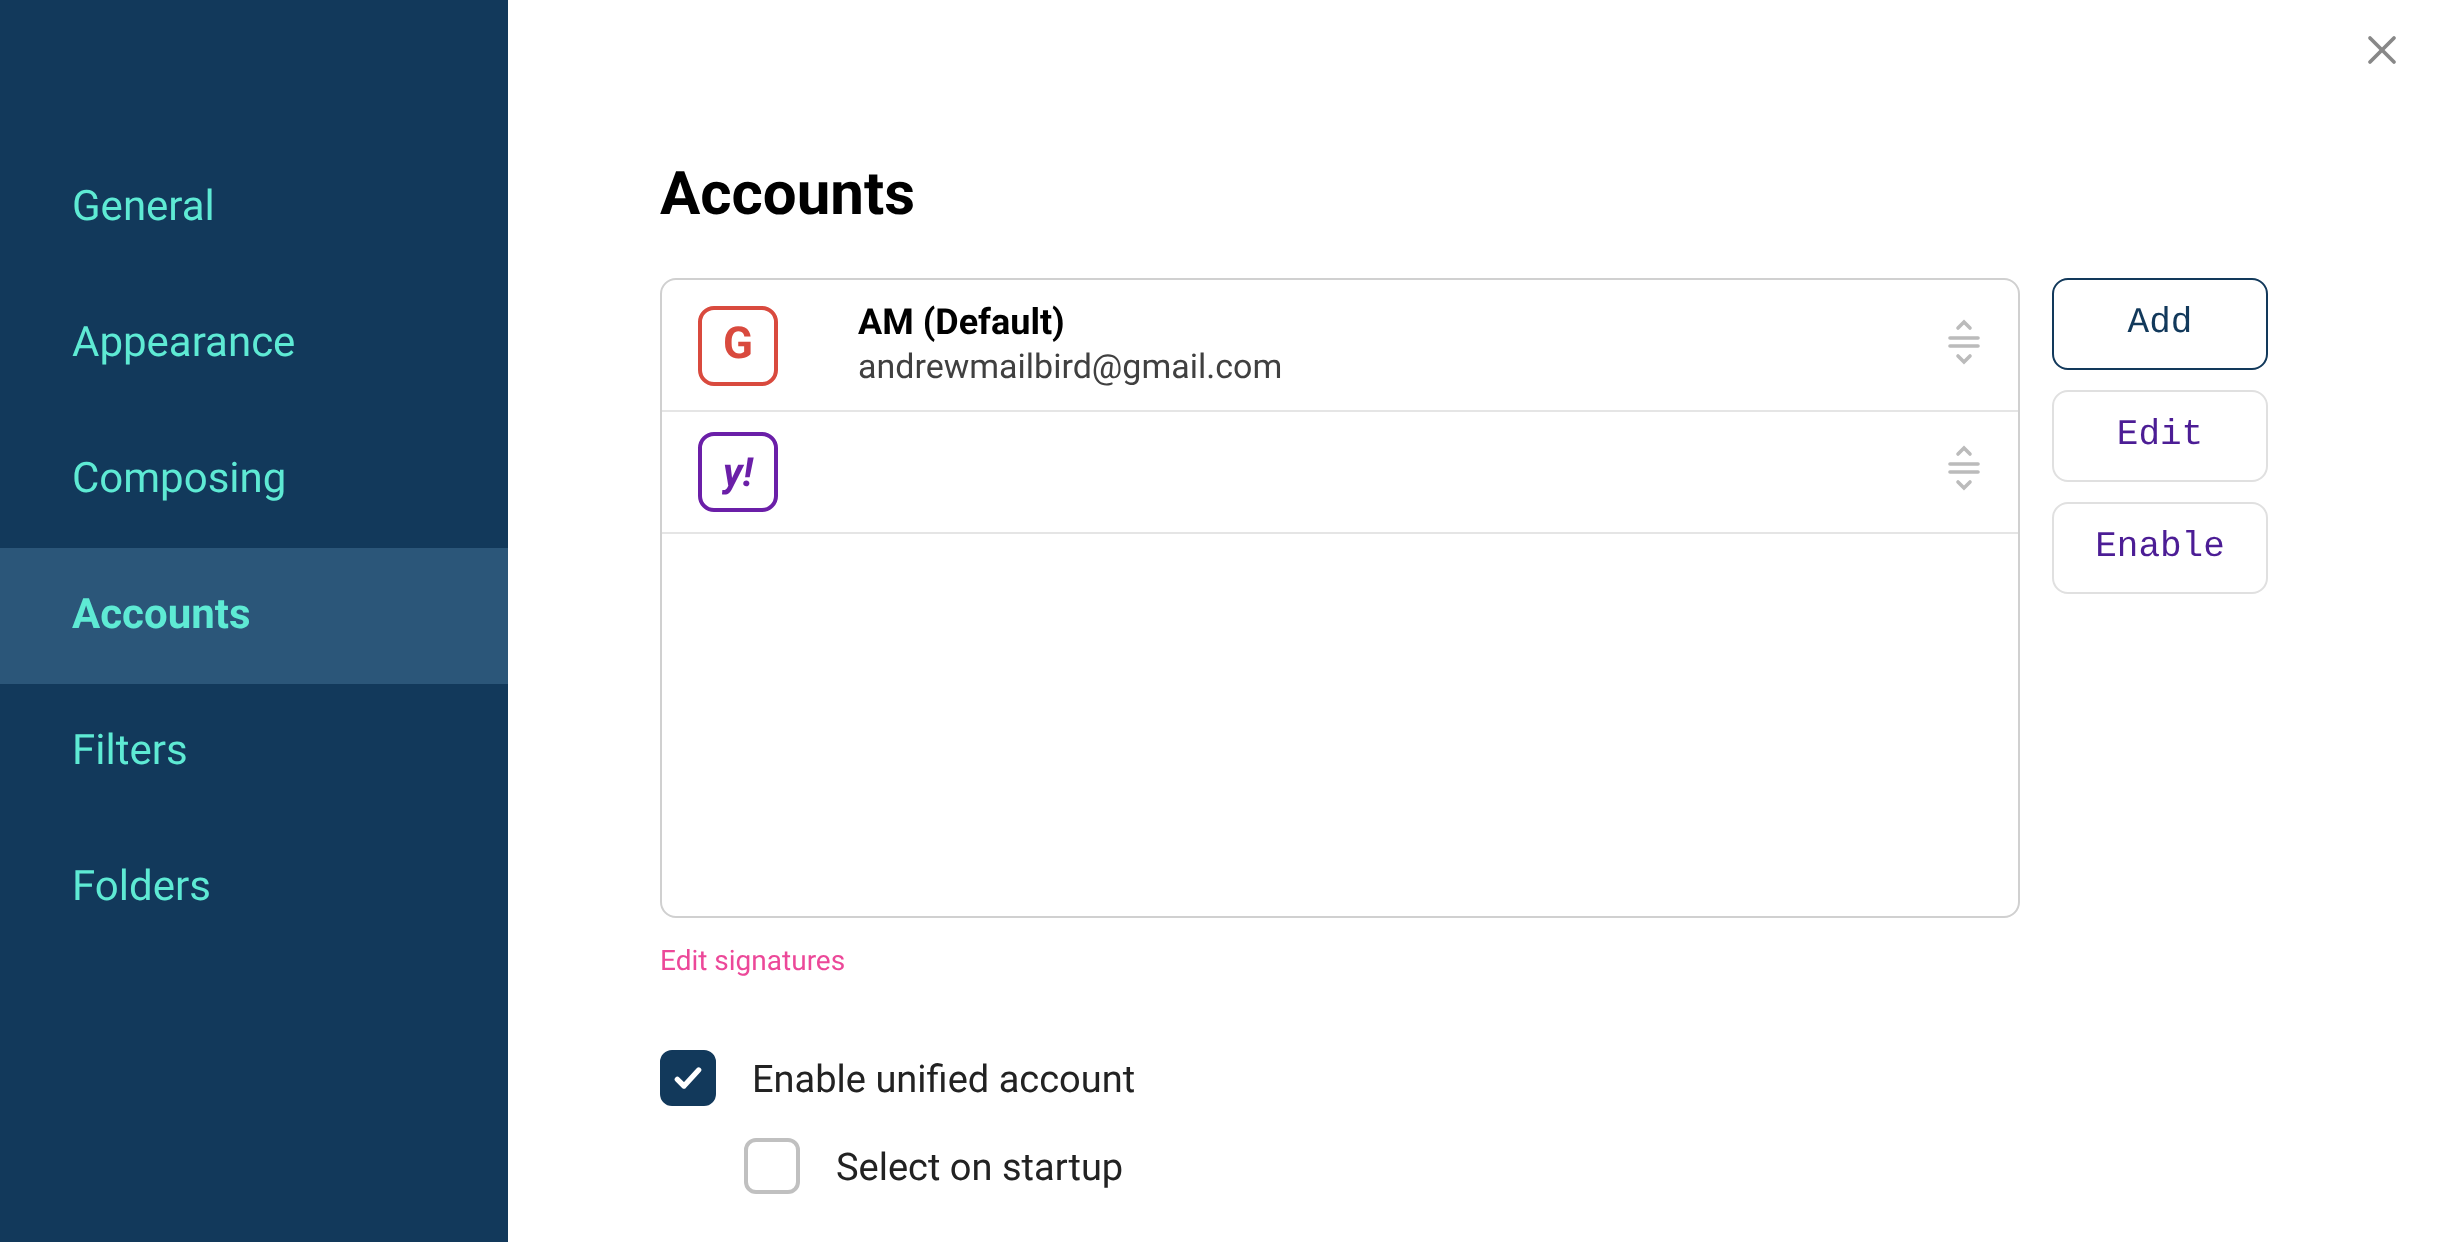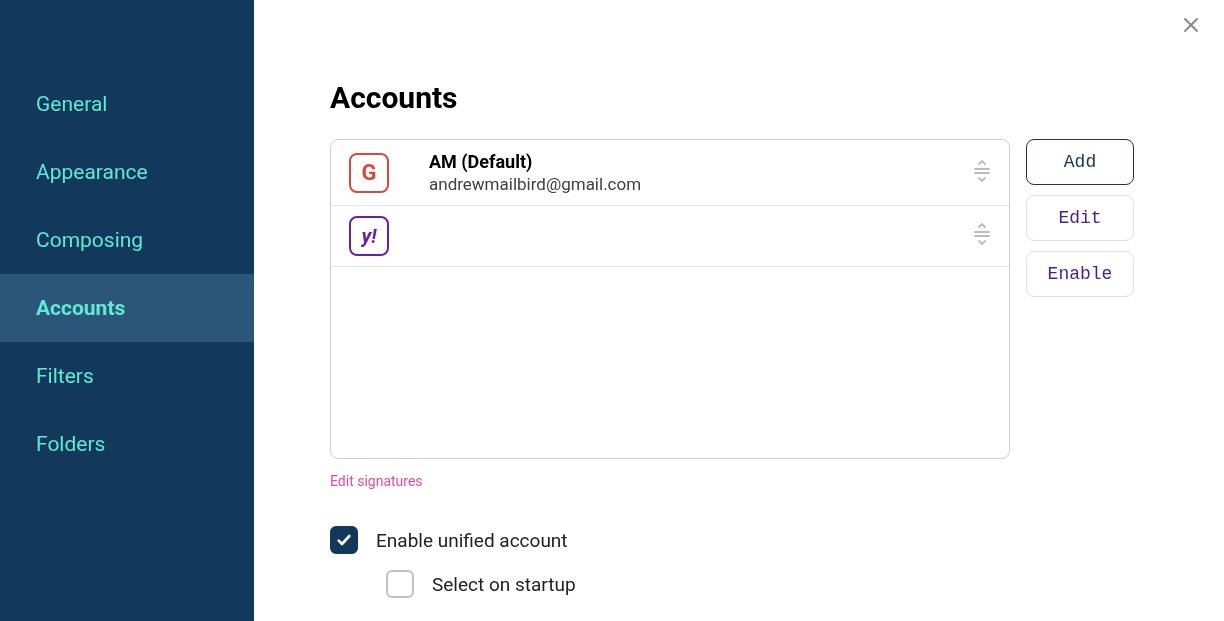--- a/index.html
+++ b/index.html
@@ -157,21 +157,21 @@
     .options {
       margin-top: 36px;
     }
     .option-row {
       display: flex;
       align-items: center;
       gap: 18px;
       margin-bottom: 16px;
     }
     .option-row.indented {
-      margin-left: 56px;
+      margin-left: 42px;
     }
     .checkbox {
       width: 28px;
       height: 28px;
       border-radius: 6px;
       border: 2px solid #c0c0c0;
       background: #fff;
       display: flex;
       align-items: center;
       justify-content: center;

